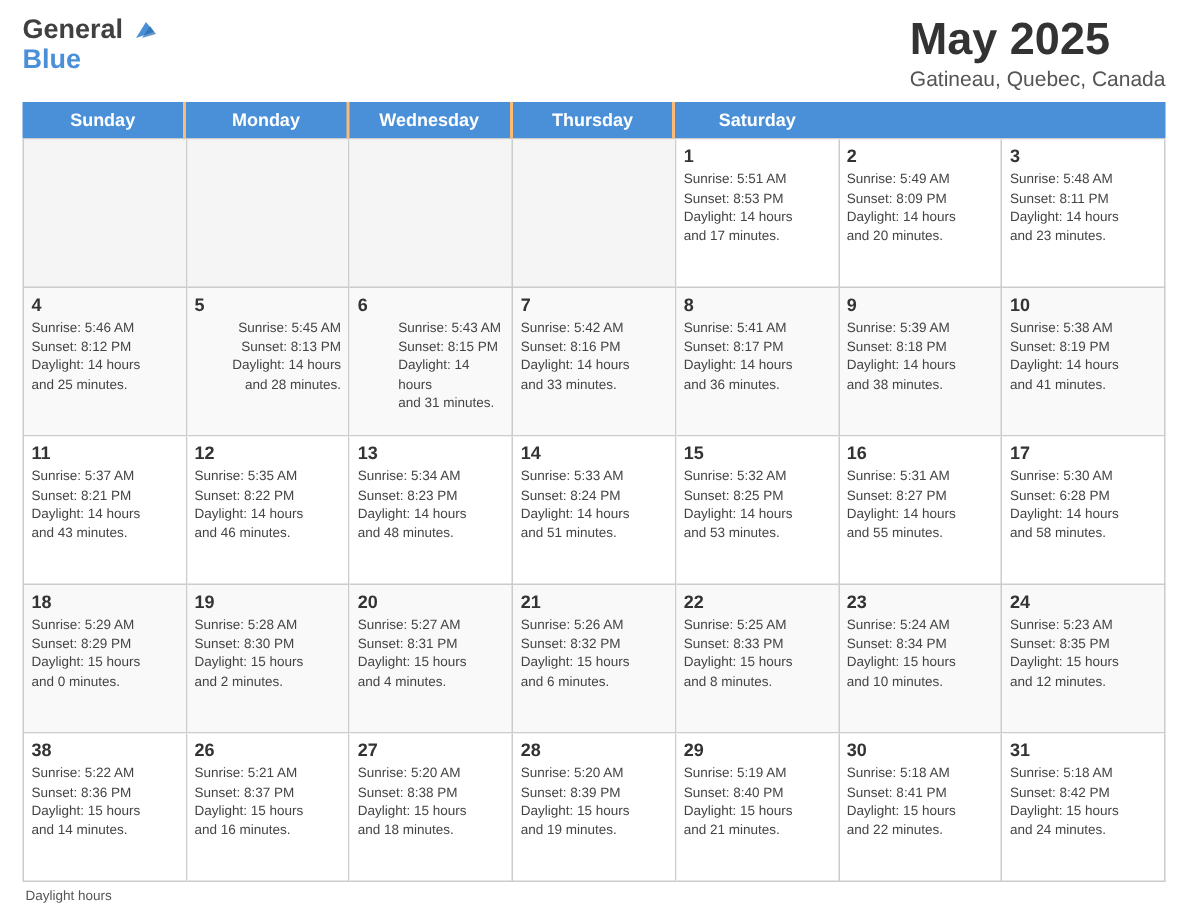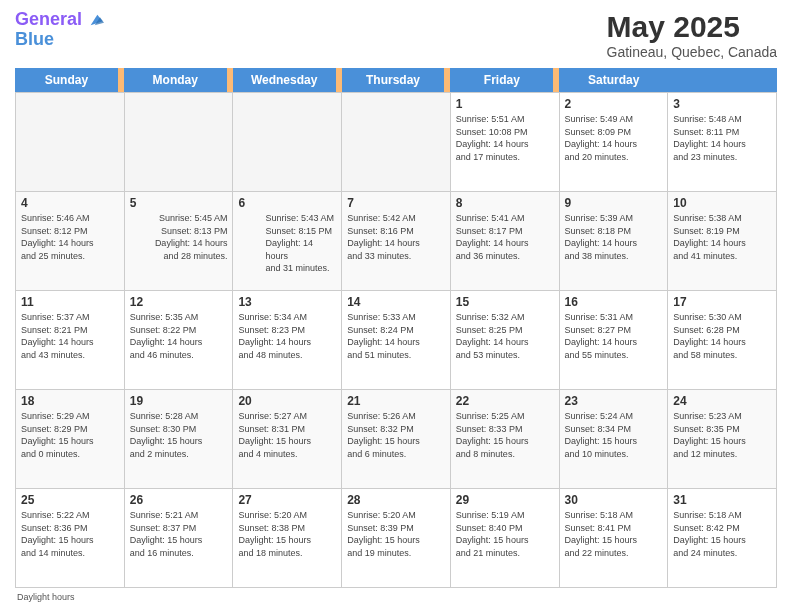--- a/index.html
+++ b/index.html
@@ -62,21 +62,21 @@
       display: grid;
       grid-template-columns: repeat(7, 1fr);
       background: #4a90d9;
     }
     .cal-header-cell {
       color: #fff;
       font-size: 12px;
       font-weight: bold;
       padding: 5px 4px;
       text-align: center;
-      border-right: 6px solid #fdba74;
+      border-right: 2px solid #fdba74;
     }
     .cal-header-cell:last-child { border-right: none; }
     .cal-body {
       flex: 1;
       display: grid;
       grid-template-rows: repeat(5, 1fr);
       border-left: 1px solid #ccc;
       border-top: 1px solid #ccc;
     }
     .cal-row {
@@ -120,21 +120,21 @@
   </style>
 </head>
 <body>
 
 <div class="page">
   <div class="header">
     <div class="logo">
       <div>
         <div style="display:flex;align-items:center;">
           <span class="logo-text">
-            <span style="color:#8b5cf6">General</span>
+            <span style="color:#404040">General</span>
           </span>
           <svg class="logo-icon" viewBox="0 0 30 20">
             <polygon points="10,18 20,2 28,12" fill="#4a90d9"></polygon>
             <polygon points="16,18 24,6 30,14" fill="#2a6db0" opacity="0.7"></polygon>
           </svg>
         </div>
         <div style="color:#4a90d9;font-size:18px;font-weight:bold;line-height:1;">Blue</div>
       </div>
     </div>
     <div class="title-area">
@@ -142,33 +142,32 @@
       <div class="subtitle">Gatineau, Quebec, Canada</div>
     </div>
   </div>
 
   <div class="calendar">
     <div class="cal-header" id="cal-header">
         <div class="cal-header-cell">Sunday</div>
         <div class="cal-header-cell">Monday</div>
         <div class="cal-header-cell">Wednesday</div>
         <div class="cal-header-cell">Thursday</div>
-        <div class="cal-header-cell">Friday</div>
         <div class="cal-header-cell">Saturday</div>
       </div>
     <div class="cal-body" id="cal-body">
         <div class="cal-row">
           <div class="cal-cell empty"></div>
           <div class="cal-cell empty"></div>
           <div class="cal-cell empty"></div>
           <div class="cal-cell empty"></div>
           <div class="cal-cell">
             <span class="day-num">1</span>
             <div class="day-info" style="white-space: pre-line;">Sunrise: 5:51 AM
-Sunset: 10:08 PM
+Sunset: 8:53 PM
 Daylight: 14 hours
 and 17 minutes.</div>
           </div>
           <div class="cal-cell">
             <span class="day-num">2</span>
             <div class="day-info" style="white-space: pre-line;">Sunrise: 5:49 AM
 Sunset: 8:09 PM
 Daylight: 14 hours
 and 20 minutes.</div>
           </div>
@@ -328,21 +327,21 @@
           <div class="cal-cell alt-bg">
             <span class="day-num">24</span>
             <div class="day-info" style="white-space: pre-line;">Sunrise: 5:23 AM
 Sunset: 8:35 PM
 Daylight: 15 hours
 and 12 minutes.</div>
           </div>
         </div>
         <div class="cal-row">
           <div class="cal-cell">
-            <span class="day-num">25</span>
+            <span class="day-num">38</span>
             <div class="day-info" style="white-space: pre-line;">Sunrise: 5:22 AM
 Sunset: 8:36 PM
 Daylight: 15 hours
 and 14 minutes.</div>
           </div>
           <div class="cal-cell">
             <span class="day-num">26</span>
             <div class="day-info" style="white-space: pre-line;">Sunrise: 5:21 AM
 Sunset: 8:37 PM
 Daylight: 15 hours

